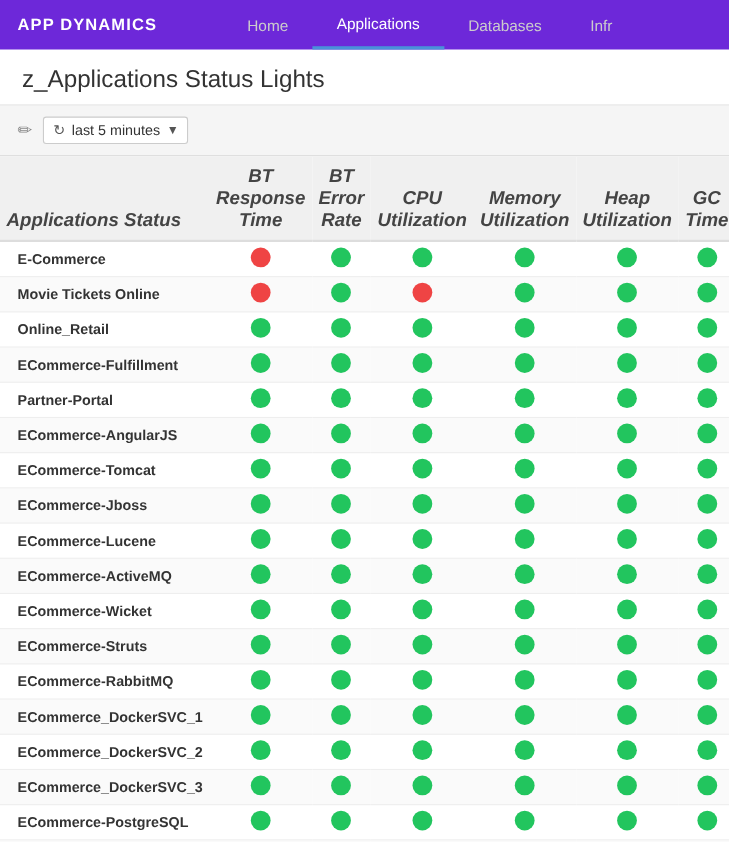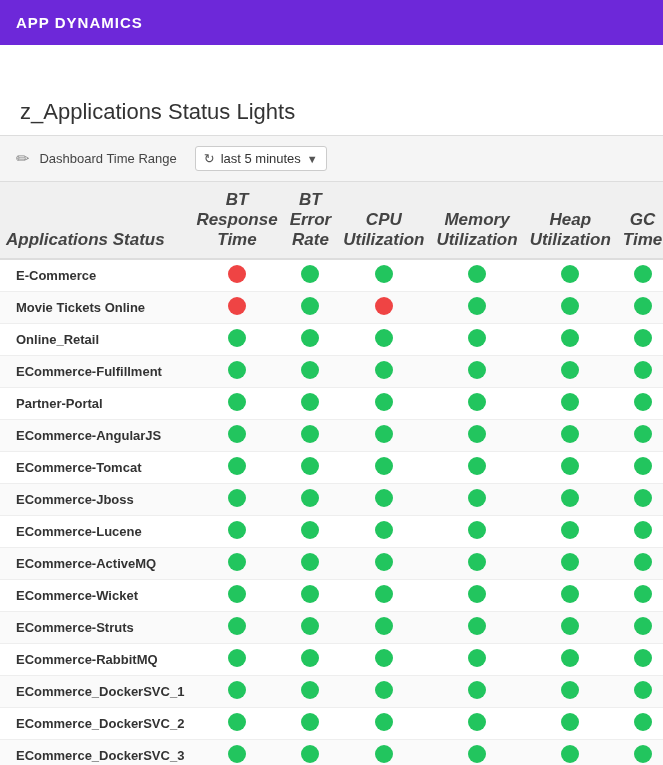--- a/index.html
+++ b/index.html
@@ -40,21 +40,20 @@
 
     
     .page-header {
       padding: 14px 20px 10px;
       border-bottom: 1px solid #ddd;
     }
     .page-title {
       font-size: 22px;
       font-weight: normal;
       color: #333;
-      margin-top: 40px;
     }
 
     
     .toolbar {
       display: flex;
       align-items: center;
       padding: 10px 16px;
       background: #f5f5f5;
       border-bottom: 1px solid #ddd;
       gap: 10px;
@@ -137,29 +136,34 @@
       display: inline-block;
     }
     .dot-green { background: #22c55e; }
     .dot-red { background: #ef4444; }
   </style>
 </head>
 <body>
 
 <nav class="top-nav">
   <div class="nav-logo">APP DYNAMICS</div>
+  <div class="nav-items">
+    <div class="nav-item">Home</div>
+    <div class="nav-item active">Applications</div>
+    <div class="nav-item">Databases</div>
+    <div class="nav-item">Infr</div>
+  </div>
 </nav>
 
 <div class="page-header">
   <h1 class="page-title">z_Applications Status Lights</h1>
 </div>
 
 <div class="toolbar">
   <span class="edit-icon">✏</span>
-  <span class="time-range-label">Dashboard Time Range</span>
   <div class="time-range-select">
     <span class="refresh-icon">↻</span>
     <span>last 5 minutes</span>
     <span class="dropdown-arrow">▼</span>
   </div>
 </div>
 
 <div class="table-container">
   <table>
     <thead>

